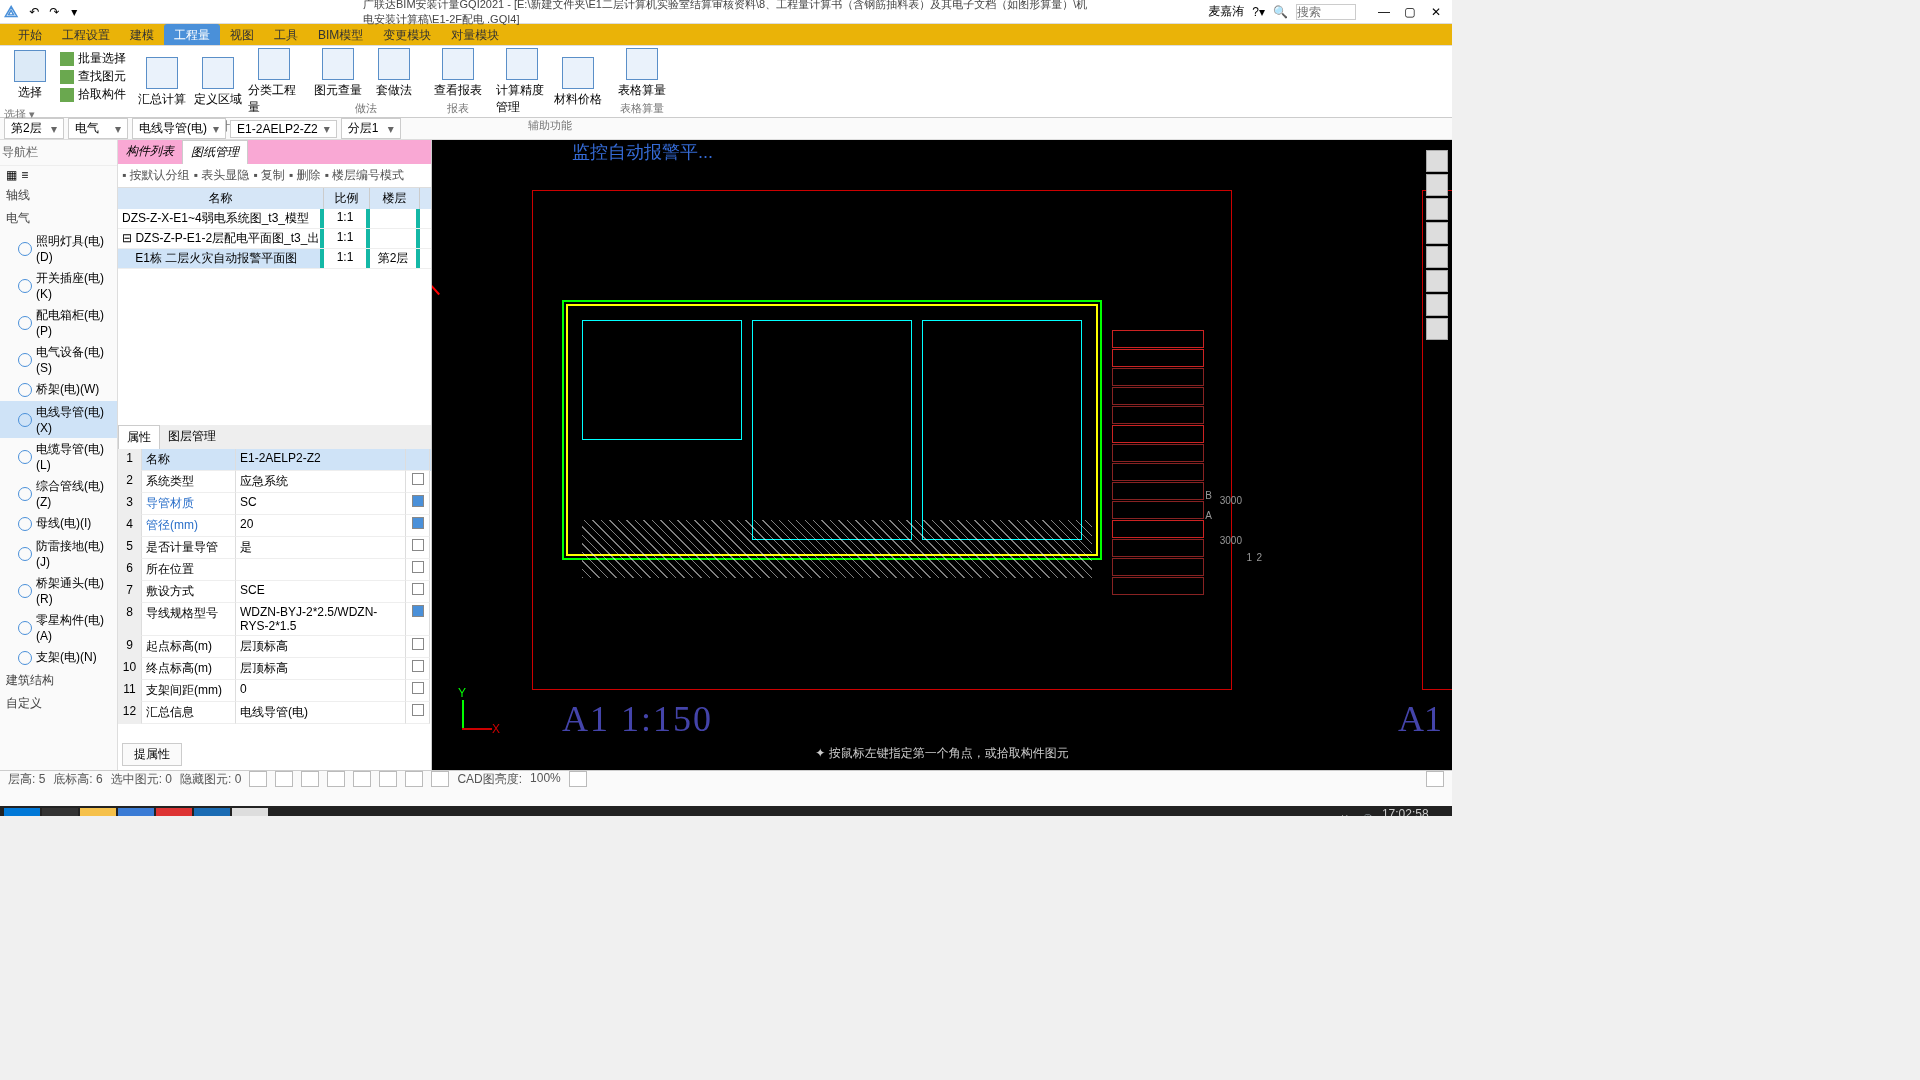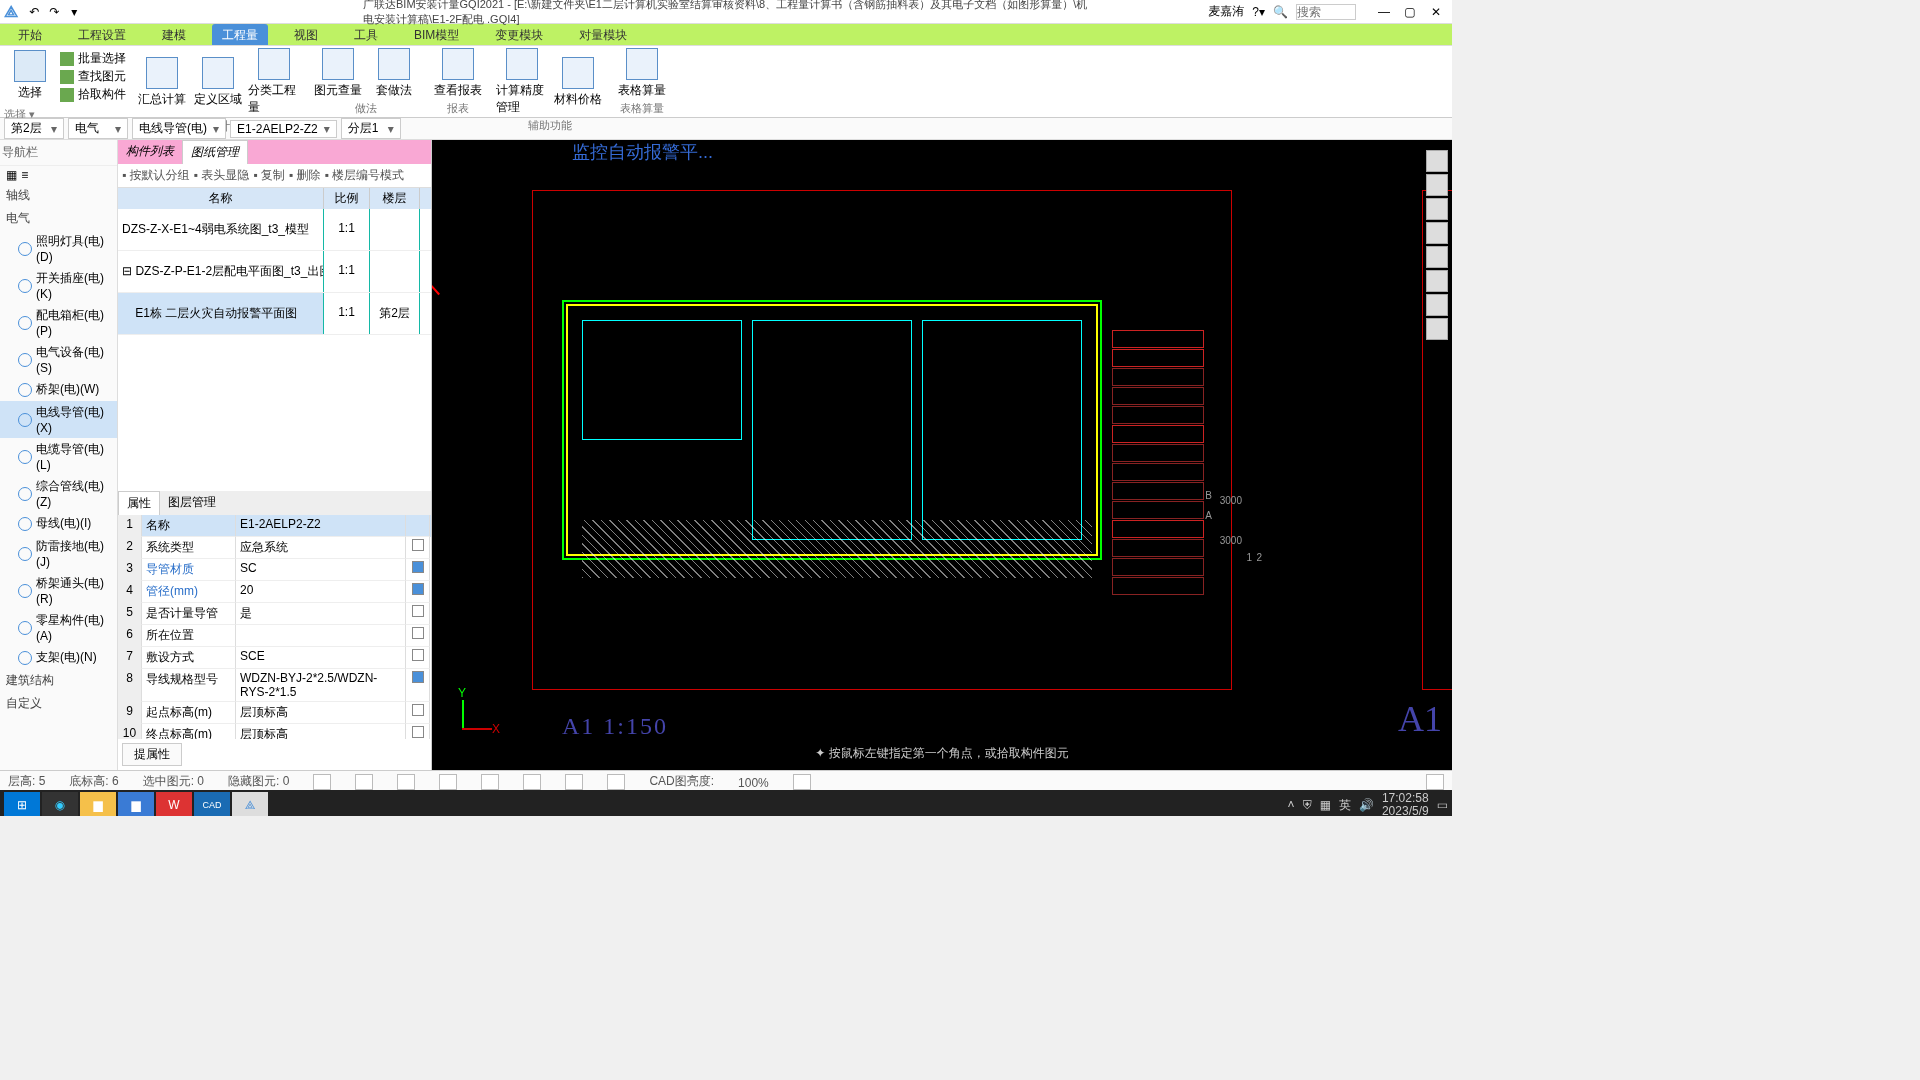--- a/index.html
+++ b/index.html
@@ -10,21 +10,21 @@
 .titlebar .logo { color:#4a90d9; font-weight:bold; font-size:16px; margin-right:8px; }
 .titlebar .qat { display:flex; gap:4px; }
 .titlebar .qat span { width:16px; height:16px; display:inline-flex; align-items:center; justify-content:center; }
 .titlebar .title { position:absolute; left:50%; transform:translateX(-50%); color:#444; font-size:11px; }
 .titlebar .right { margin-left:auto; display:flex; gap:8px; align-items:center; }
 .titlebar .right .search { width:60px; height:16px; border:1px solid #ccc; }
 .winbtns { display:flex; gap:2px; margin-left:8px; }
 .winbtns span { width:24px; text-align:center; }
 
 
-.ribbon-tabs { height:22px; background:#bef264; display:flex; padding-left:8px; border-bottom:1px solid #ddd;gap:16px; }
+.ribbon-tabs { height:22px; background:#eab308; display:flex; padding-left:8px; border-bottom:1px solid #ddd; }
 .ribbon-tabs .tab { padding:3px 10px; cursor:pointer; color:#333; }
 .ribbon-tabs .tab.active { background:#4a90d9; color:#fff; border-radius:3px 3px 0 0; }
 
 
 .ribbon { height:72px; background:#fff; display:flex; border-bottom:1px solid #ccc; }
 .ribbon .group { display:flex; flex-direction:column; align-items:center; padding:2px 6px; }
 .ribbon .group .items { display:flex; gap:4px; flex:1; align-items:center; }
 .ribbon .big-btn { display:flex; flex-direction:column; align-items:center; width:52px; }
 .ribbon .big-btn .ic { width:32px; height:32px; border:1px solid #5a8fc8; margin-bottom:2px; background:#eaf2fb; }
 .ribbon .grp-label { font-size:11px; color:#777; margin-top:2px; }
@@ -50,21 +50,21 @@
 .mid-panel { width:314px; background:#fff; display:flex; flex-direction:column; border-right:1px solid #ccc; }
 .mid-tabs { display:flex; background:#f9a8d4;font-style:italic; }
 .mid-tabs .mt { padding:3px 8px; }
 .mid-tabs .mt.active { background:#fff; border:1px solid #ccc; border-bottom:none; }
 .dwg-tb { padding:3px 4px; display:flex; gap:4px; border-bottom:1px solid #ddd; font-size:11px; color:#555; }
 .dwg-tb span::before { content:"▪ "; }
 .dwg-table { flex:0 0 auto; }
 .dwg-table .thead { display:flex; background:#d6e6f7; }
 .dwg-table .thead div { padding:2px 4px; border-right:1px solid #ccc; text-align:center; }
 .dwg-table .row { display:flex; border-bottom:1px solid #eee; }
-.dwg-table .row div { padding:12px 4px; border-right:1px solid #14b8a6; overflow:hidden; white-space:nowrap; }
+.dwg-table .row div { padding:1px 4px; border-right:4px solid #14b8a6; overflow:hidden; white-space:nowrap; }
 .dwg-table .c-name { width:206px; }
 .dwg-table .c-ratio { width:46px; text-align:center; }
 .dwg-table .c-floor { width:50px; text-align:center; }
 .dwg-table .row.sel .c-name { background:#cfe3f7; }
 .dwg-scroll { height:140px; }
 
 .prop-tabs { display:flex; background:#eee; margin-top:16px; }
 .prop-tabs .pt { padding:3px 8px; }
 .prop-tabs .pt.active { background:#fff; border:1px solid #ccc; border-bottom:none; }
 .prop-table { flex:1; overflow:auto; }
@@ -94,32 +94,32 @@
 .canvas .r3 { left:360px; top:20px; width:160px; height:220px; }
 .canvas .hatch { position:absolute; left:150px; top:160px; width:510px; height:58px; background:repeating-linear-gradient(45deg,#fff 0,#fff 1px,transparent 1px,transparent 6px); opacity:.5; top:380px; }
 .canvas .tblk { position:absolute; left:680px; top:190px; width:92px; height:300px; }
 .canvas .tblk div { border:1px solid #822; height:18px; margin-bottom:1px; }
 .canvas .tblk .red { border-color:#c22; }
 .canvas .axis { position:absolute; left:30px; bottom:40px; }
 .canvas .axis .y { position:absolute; width:2px; height:30px; background:#0f0; bottom:0; }
 .canvas .axis .x { position:absolute; width:30px; height:2px; background:#c00; bottom:0; }
 .canvas .axis .lbl-y { position:absolute; bottom:30px; left:-4px; color:#0f0; }
 .canvas .axis .lbl-x { position:absolute; left:30px; bottom:-6px; color:#c00; }
-.canvas .scale { position:absolute; left:130px; bottom:30px; color:#44a; font-size:24px; font-family:serif; letter-spacing:2px; }
+.canvas .scale { position:absolute; left:130px; bottom:30px; color:#44a; font-size:36px; font-family:serif; letter-spacing:2px; }
 .canvas .scale2 { position:absolute; right:10px; bottom:30px; color:#44a; font-size:36px; font-family:serif; }
 .canvas .top-text { position:absolute; left:140px; top:0; color:#356bd6; font-size:18px; }
 .canvas .hint { position:absolute; bottom:8px; left:50%; transform:translateX(-50%); color:#ccc; font-size:12px; }
 .canvas .hint::before { content:"✦ "; }
 .canvas .side-tools { position:absolute; right:4px; top:10px; display:flex; flex-direction:column; gap:2px; }
 .canvas .side-tools span { width:22px; height:22px; background:#ddd; border:1px solid #aaa; }
 .canvas .red-line { position:absolute; left:-140px; top:-10px; width:220px; height:2px; background:red; transform:rotate(48deg); transform-origin:left; z-index:40; }
 .canvas .dim { position:absolute; color:#999; font-size:10px; }
 
 
-.status { height:20px; background:#fafafa; border-top:1px solid #ccc; display:flex; align-items:flex-end; gap:24px; padding:0 8px; font-size:11px; color:#555; }
+.status { height:36px; background:#fafafa; border-top:1px solid #ccc; display:flex; align-items:flex-start; gap:8px; padding:0 8px; font-size:11px; color:#555; }
 .status .spacer { flex:1; }
 .status .tbtn { width:18px; height:16px; border:1px solid #bbb; background:#fff; }
 
 
 .taskbar { height:30px; background:#222; display:flex; align-items:center; padding:0 4px; gap:2px; }
 .taskbar .tb { width:36px; height:26px; display:flex; align-items:center; justify-content:center; color:#fff; }
 .taskbar .tb.win { background:#0078d7; }
 .taskbar .tb.app { background:#333; }
 .taskbar .tray { margin-left:auto; display:flex; align-items:center; gap:8px; color:#ccc; font-size:11px; }
 .taskbar .clock { text-align:right; line-height:1.1; }

